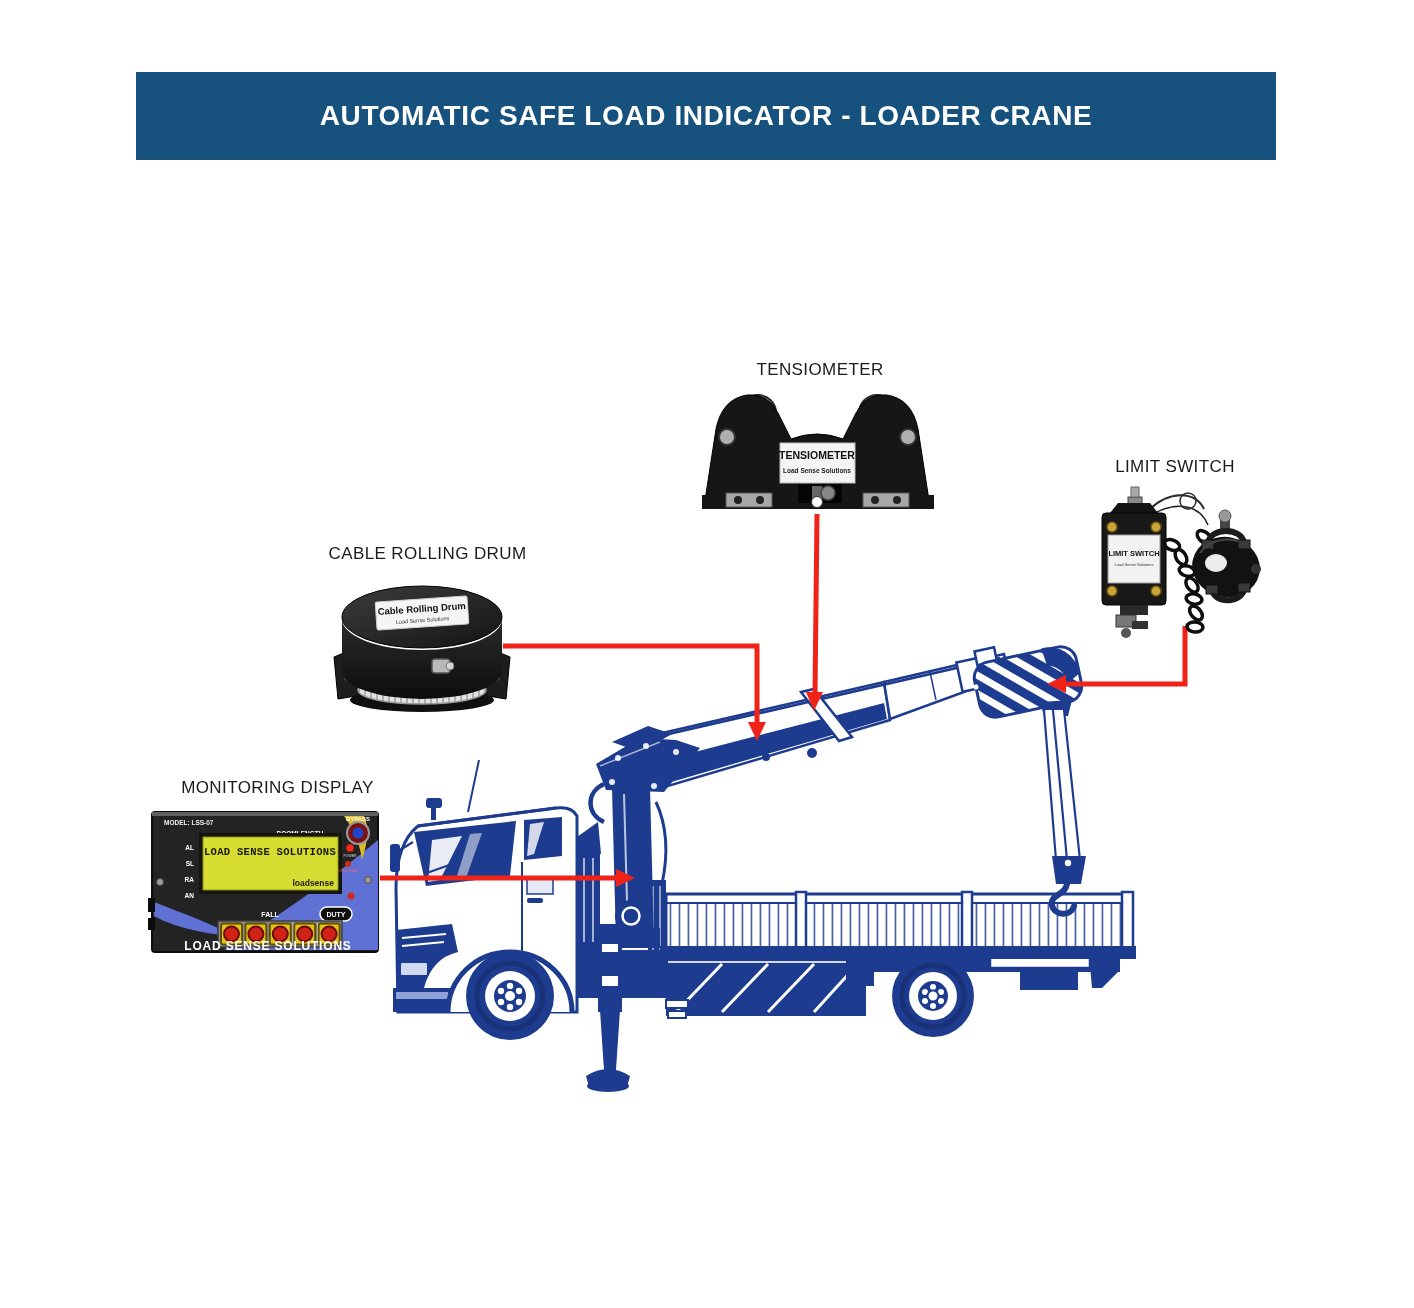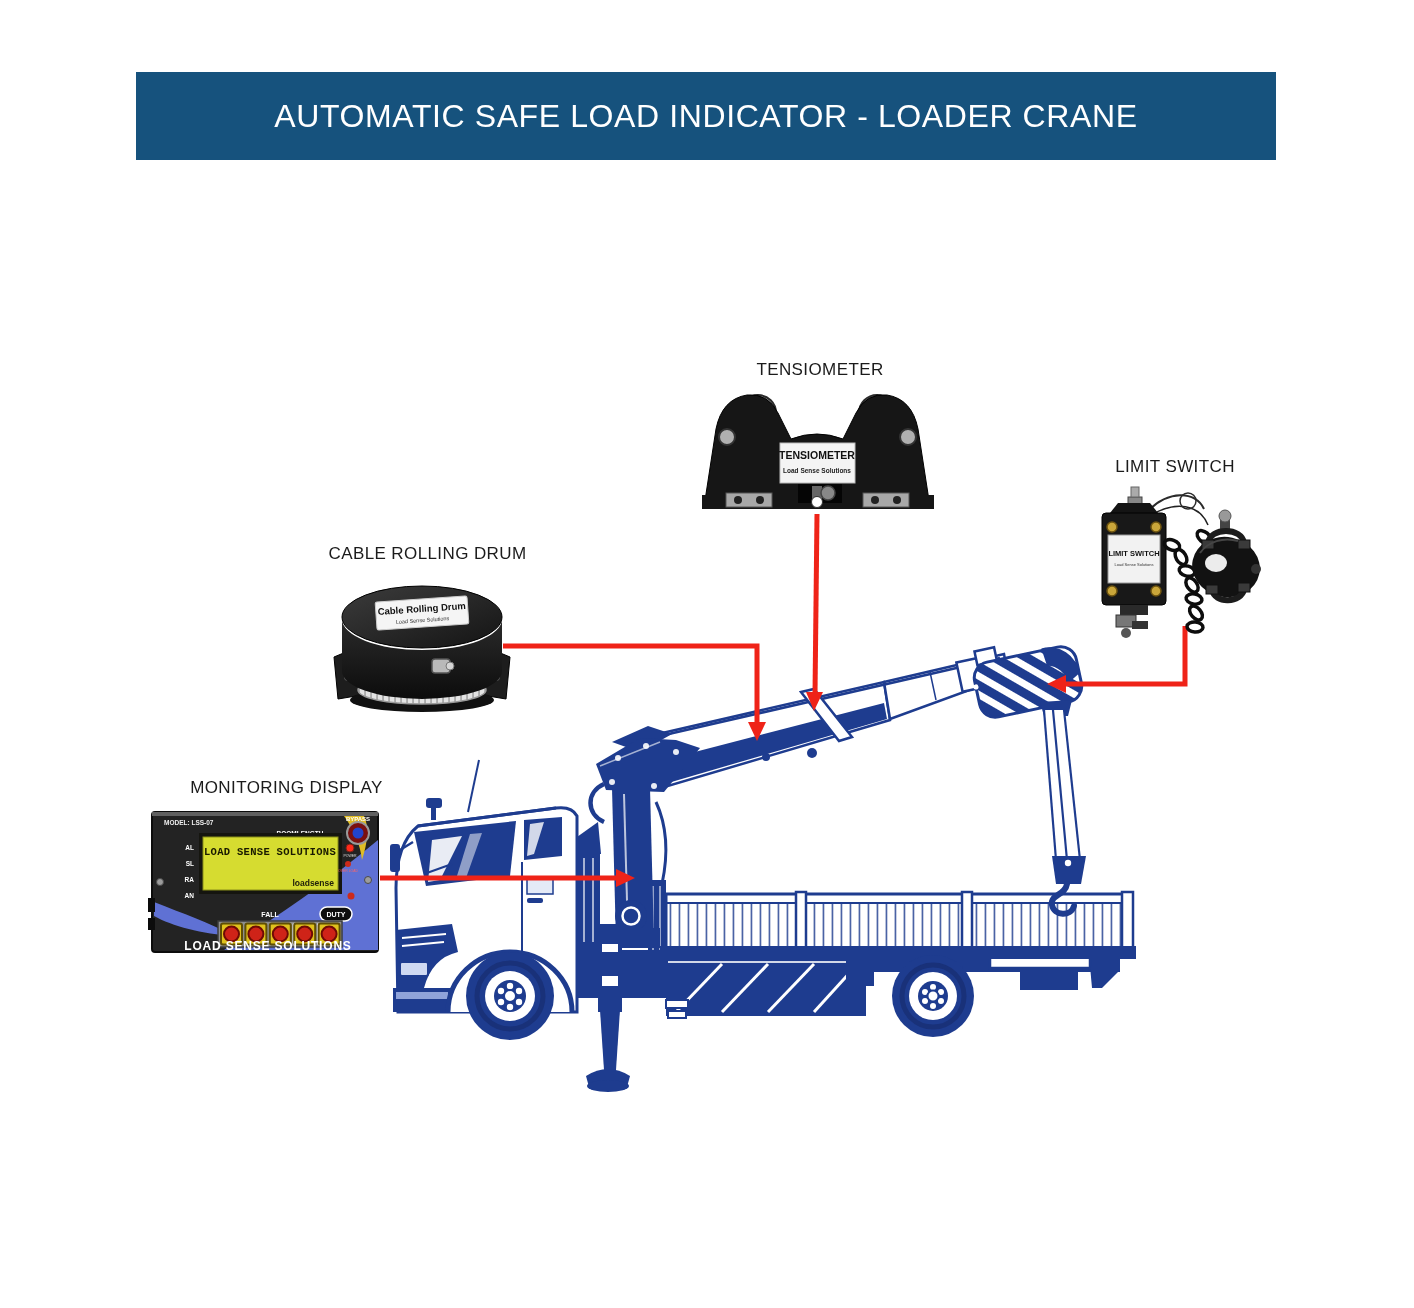--- a/index.html
+++ b/index.html
@@ -1,20 +1,20 @@
 <!DOCTYPE html>
 <html style="--page-bg: #ffffff; --banner-bg: #16527d; --banner-text: #ffffff; --label-text: #1b1b1b; --truck-blue: #1e3c8f; --arrow-red: #ef2318; --lcd-yellow: #d6dc30; --accent-periwinkle: #5f71d4; --accent-yellow: #e0bd25; --device-black: #161616;"><head>
 <meta charset="utf-8">
 <style>
   html,body{margin:0;padding:0;background:#fff;}
   .canvas{position:relative;width:1414px;height:1308px;background:var(--page-bg,#fff);
           font-family:"Liberation Sans",sans-serif;overflow:hidden;}
   .banner{position:absolute;left:136px;top:72px;width:1140px;height:88px;
           background:var(--banner-bg,#16527d);display:flex;align-items:center;justify-content:center;}
-  .banner h1{margin:16px;color:var(--banner-text,#fff);font-size:32px;font-weight:normal;letter-spacing:.6px;}
+  .banner h1{margin:16px;color:var(--banner-text,#fff);font-size:28px;font-weight:bold;letter-spacing:.6px;}
   .comp-label{position:absolute;font-size:17px;font-weight:500;color:var(--label-text,#1b1b1b);
               text-align:center;letter-spacing:.4px;z-index:4;}
   .scene{position:absolute;left:0;top:0;z-index:1;}
   .device{position:absolute;z-index:3;}
   svg text{font-family:"Liberation Sans",sans-serif;}
   svg text.mono{font-family:"Liberation Mono","DejaVu Sans Mono",monospace;}
 </style>
 </head>
 <body>
 
@@ -208,21 +208,21 @@
       <g>
         <path d="M380,878 L618,878" fill="none" stroke-width="5"></path>
         <polygon points="635,878 616,869 616,887" stroke="none"></polygon>
       </g>
     </g>
   </svg>
 
   <div class="comp-label" style="left:690px;top:360px;width:260px;">TENSIOMETER</div>
   <div class="comp-label" style="left:1080px;top:457px;width:190px;">LIMIT SWITCH</div>
   <div class="comp-label" style="left:310px;top:544px;width:235px;">CABLE ROLLING DRUM</div>
-  <div class="comp-label" style="left:169px;top:778px;width:235px;">MONITORING DISPLAY</div>
+  <div class="comp-label" style="left:160px;top:778px;width:235px;">MONITORING DISPLAY</div>
 
   <svg class="device" style="left:700px;top:385px;" width="235" height="130" viewBox="0 0 235 130">
     <circle cx="58" cy="28" r="18" fill="#9a9a9a" stroke="#2a2a2a" stroke-width="2"></circle>
     <circle cx="58" cy="28" r="8" fill="#3a3a3a"></circle>
     <circle cx="177" cy="28" r="18" fill="#9a9a9a" stroke="#2a2a2a" stroke-width="2"></circle>
     <circle cx="177" cy="28" r="8" fill="#3a3a3a"></circle>
     <path d="M4,122 L16,44 Q22,14 47,10 Q68,8 78,28 L91,54 Q117,44 143,54 L156,28 Q166,8 187,10 Q212,14 218,44 L230,122 Z" fill="#161616" stroke="#000" stroke-width="1"></path>
     <rect x="2" y="110" width="232" height="14" fill="#161616"></rect>
     <circle cx="27" cy="52" r="8" fill="#b0b0b0" stroke="#333" stroke-width="2"></circle>
     <circle cx="208" cy="52" r="8" fill="#b0b0b0" stroke="#333" stroke-width="2"></circle>

